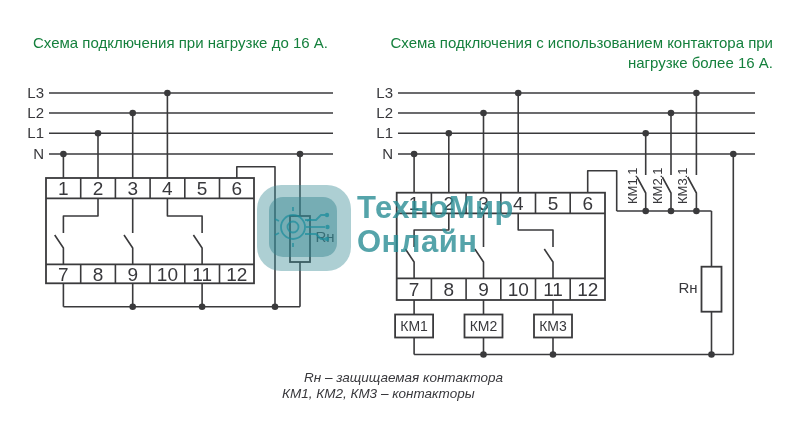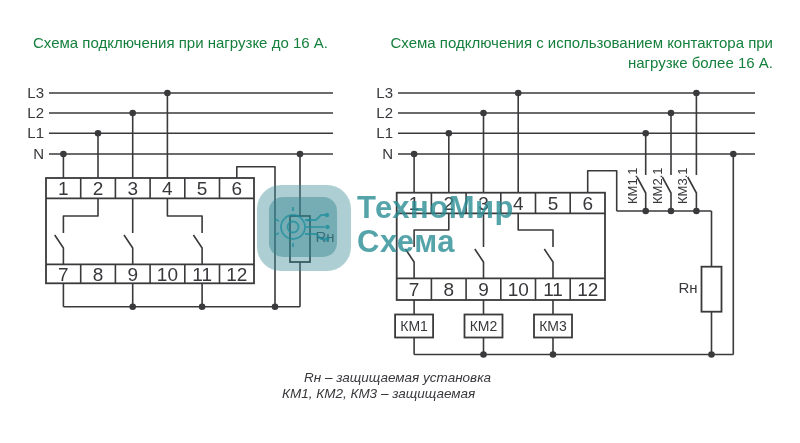--- a/index.html
+++ b/index.html
@@ -223,17 +223,17 @@
       <path d="M51 44 H70"></path>
       <path d="M50 51 H61 L66 56 H70"></path>
     </g>
     <g fill="rgba(25,140,155,0.75)">
       <circle cx="72" cy="32" r="2.2"></circle>
         <circle cx="72.5" cy="44" r="2.2"></circle>
         <circle cx="72" cy="56" r="2.2"></circle>
     </g>
   </svg>
   <div class="wm-text" id="wm-line1">ТехноМир</div>
-  <div class="wm-text" id="wm-line2">Схема</div>
+  <div class="wm-text" id="wm-line2">Онлайн</div>
 </div>
 
-<div class="footnote" id="footnote-1">Rн – защищаемая установка</div>
-<div class="footnote" id="footnote-2">КМ1, КМ2, КМ3 – защищаемая</div>
+<div class="footnote" id="footnote-1">Rн – защищаемая контактора</div>
+<div class="footnote" id="footnote-2">КМ1, КМ2, КМ3 – контакторы</div>
 
 </body></html>

